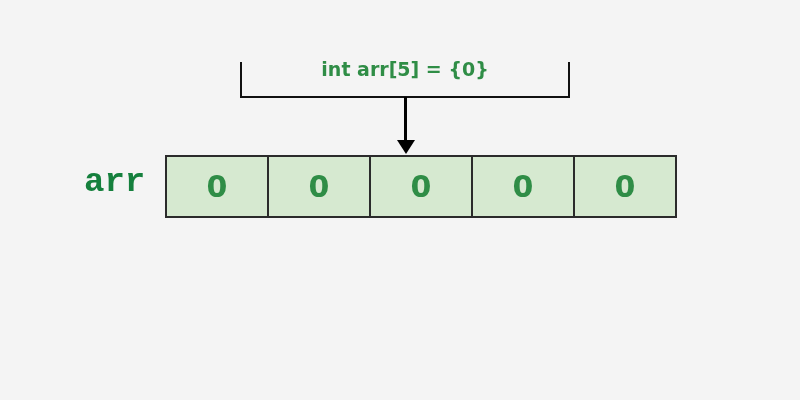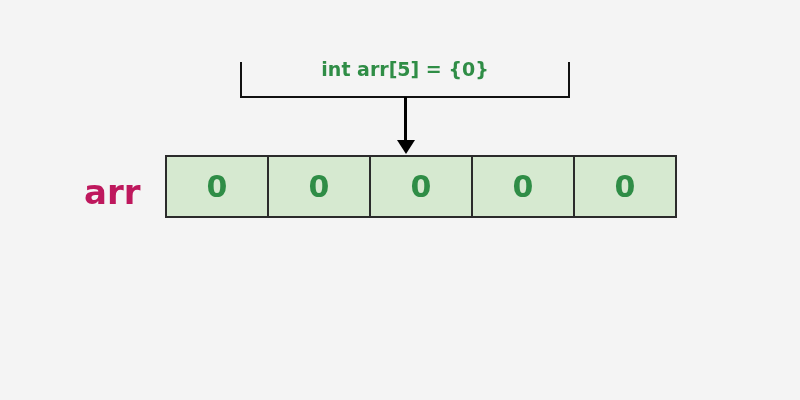--- a/index.html
+++ b/index.html
@@ -57,25 +57,26 @@
     width: 0;
     height: 0;
     border-left: 9px solid transparent;
     border-right: 9px solid transparent;
     border-top: 14px solid #000;
   }
   
   .arr-label {
     position: absolute;
     left: 84px;
-    top: 172px;
+    top: 162px;
     font-size: 34px;
     line-height: 40px;
     font-weight: 700;
-    color: #be185d;
+    color: #15803d;
+    font-family: Liberation Mono, monospace;
   }
   
   .array-row {
     position: absolute;
     left: 165px;
     top: 155px;
     display: flex;
   }
   .cell {
     box-sizing: border-box;

